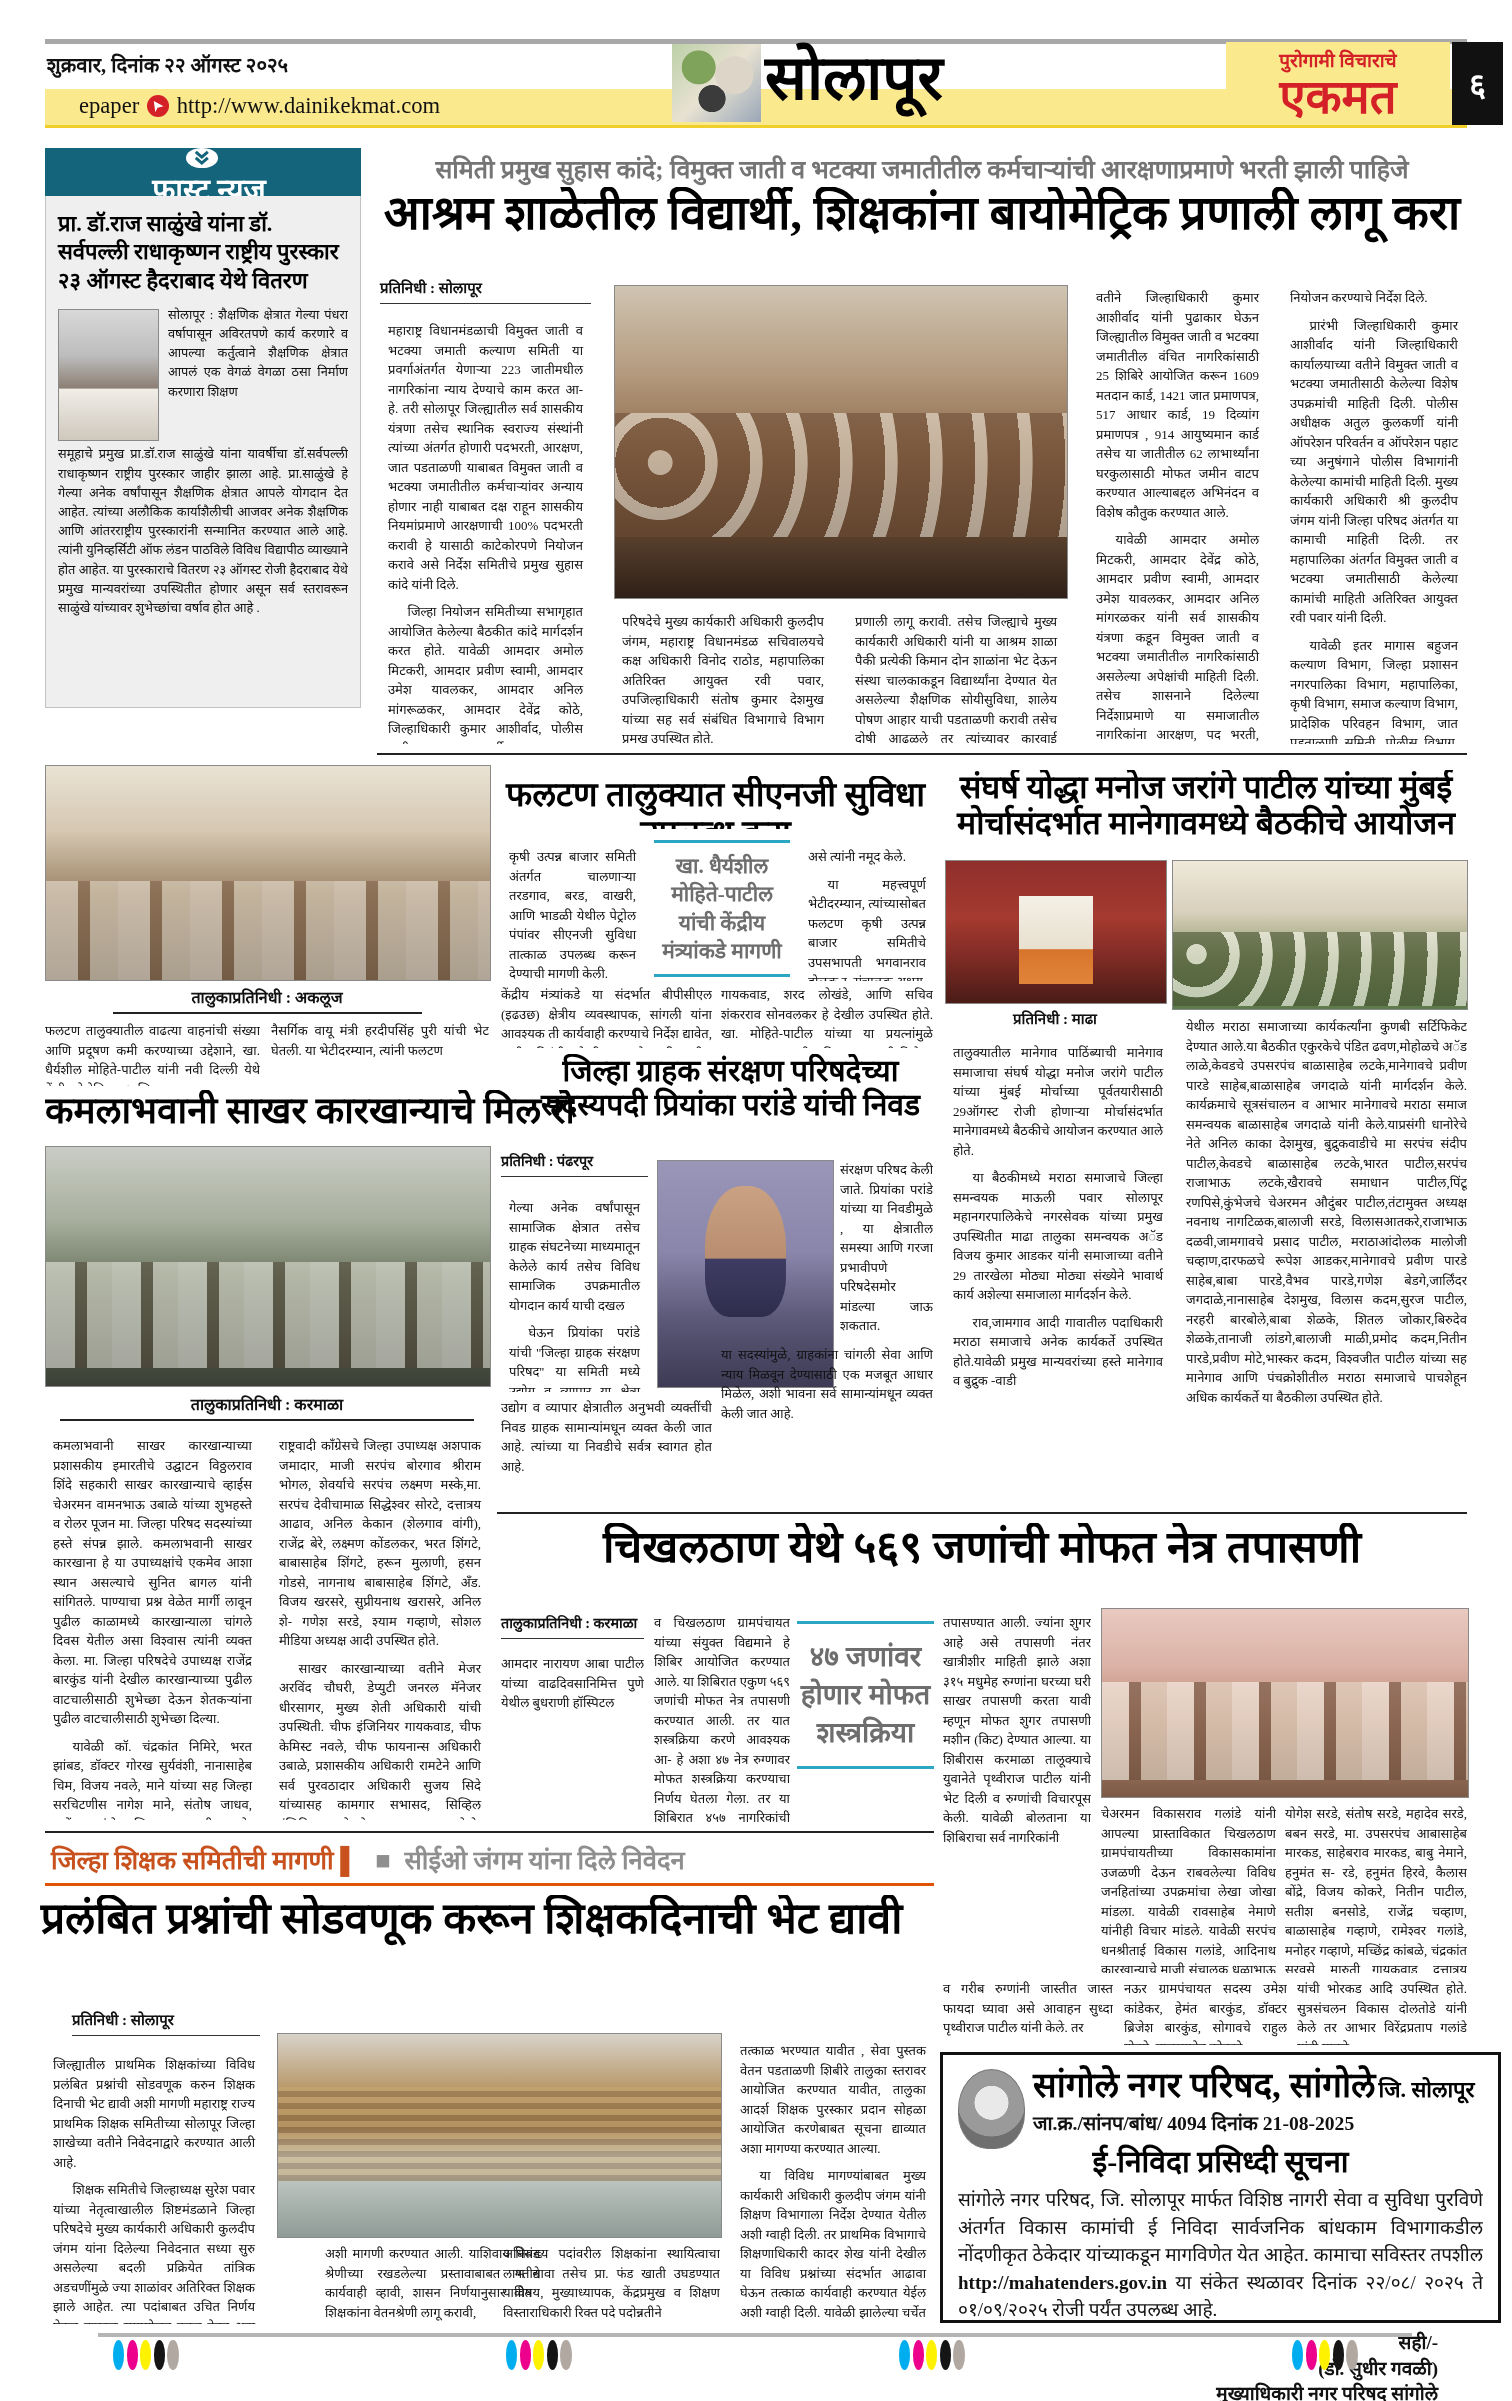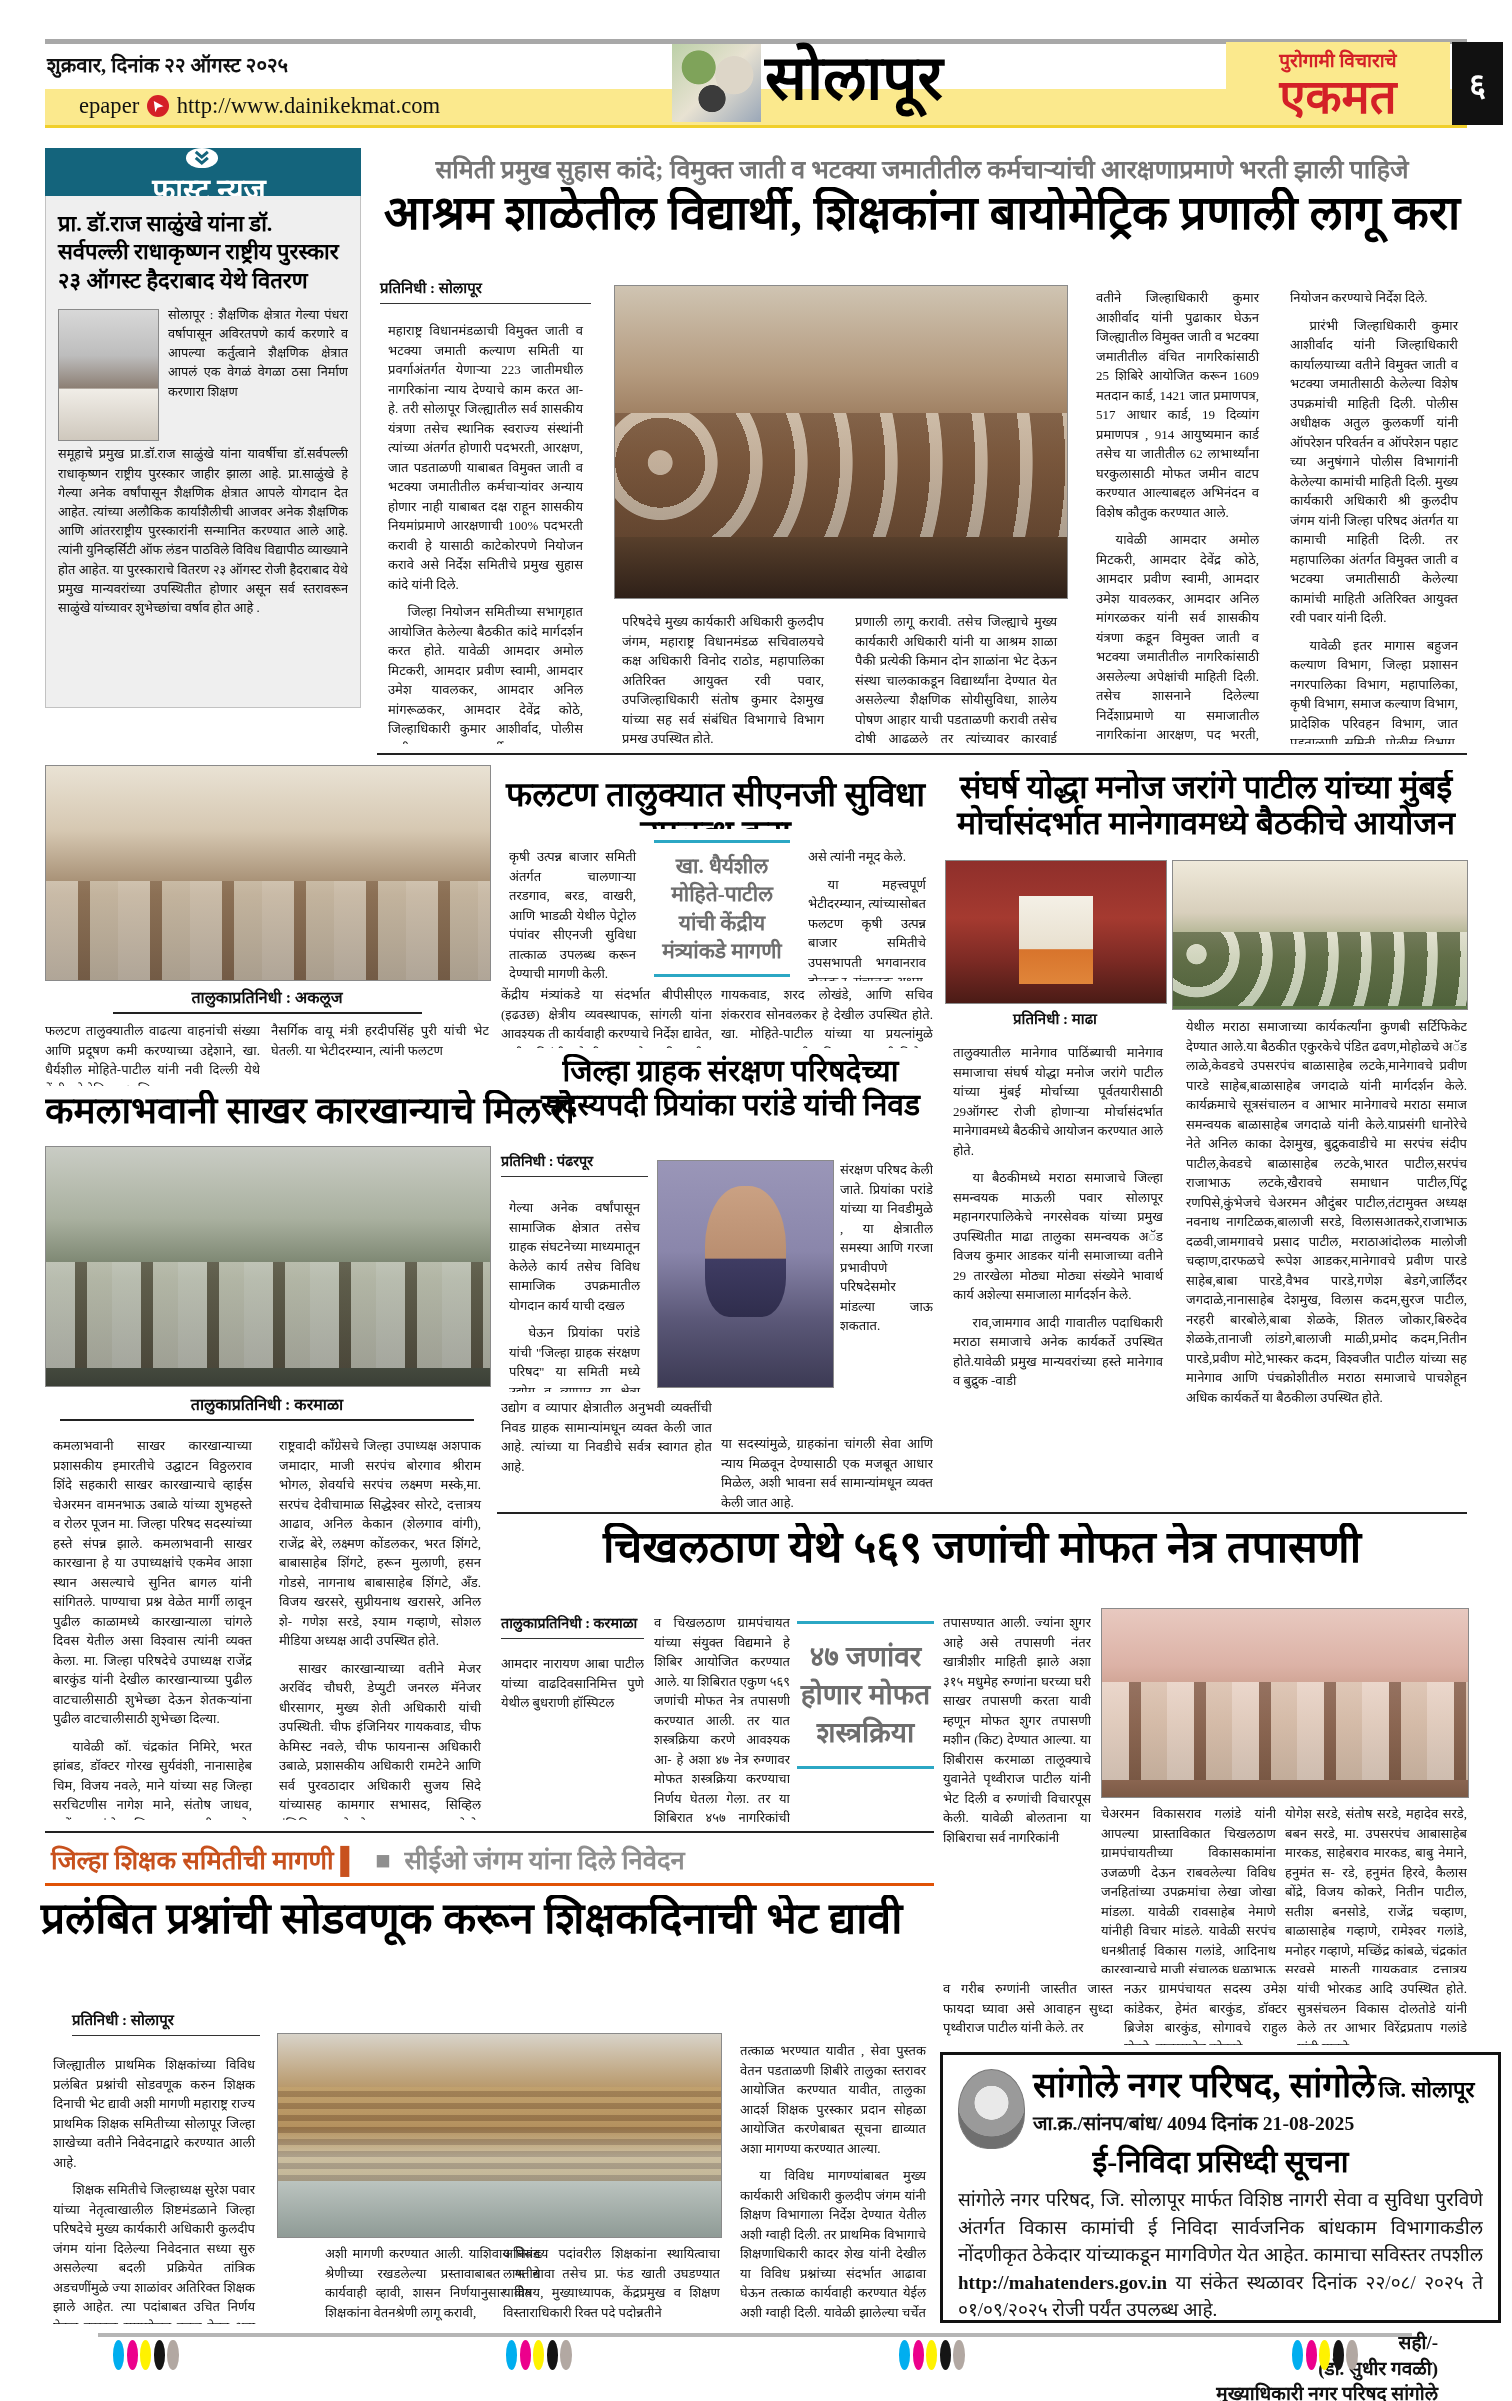--- a/index.html
+++ b/index.html
@@ -186,21 +186,21 @@
   <div class="abs" style="left:501px;top:1151px;width:147px;">
     <div class="byline byline-block" style="font-size:14.3px;">प्रतिनिधी : पंढरपूर</div>
   </div>
   <div class="abs col" style="left:501px;top:1190px;width:147px;height:202px;">
     <p class="para first">गेल्या अनेक वर्षांपासून सामाजिक क्षेत्रात तसेच ग्राहक संघटनेच्या माध्यमातून केलेले कार्य तसेच विविध सामाजिक उपक्रमातील योगदान कार्य याची दखल</p>
     <p class="para">घेऊन प्रियांका परांडे यांची ''जिल्हा ग्राहक संरक्षण परिषद'' या समिती मध्ये उद्योग व व्यापार या क्षेत्रा मधून अशासकीय सदस्य म्हणून निवड झाली आहे.</p>
   </div>
   <div class="abs photo ph-woman" style="left:657px;top:1160px;width:175px;height:226px;"></div>
   <div class="abs col" style="left:840px;top:1160px;width:93px;height:232px;">संरक्षण परिषद केली जाते. प्रियांका परांडे यांच्या या निवडीमुळे , या क्षेत्रातील समस्या आणि गरजा प्रभावीपणे परिषदेसमोर मांडल्या जाऊ शकतात.</div>
   <div class="abs col" style="left:501px;top:1398px;width:211px;height:108px;">उद्योग व व्यापार क्षेत्रातील अनुभवी व्यक्तींची निवड ग्राहक सामान्यांमधून व्यक्त केली जात आहे. त्यांच्या या निवडीचे सर्वत्र स्वागत होत आहे.</div>
-  <div class="abs col" style="left:721px;top:1434px;width:212px;height:108px;">या सदस्यांमुळे, ग्राहकांना चांगली सेवा आणि न्याय मिळवून देण्यासाठी एक मजबूत आधार मिळेल, अशी भावना सर्व सामान्यांमधून व्यक्त केली जात आहे.</div>
+  <div class="abs col" style="left:721px;top:1345px;width:212px;height:108px;">या सदस्यांमुळे, ग्राहकांना चांगली सेवा आणि न्याय मिळवून देण्यासाठी एक मजबूत आधार मिळेल, अशी भावना सर्व सामान्यांमधून व्यक्त केली जात आहे.</div>
 
   <div class="abs rule" style="left:497px;top:1512px;width:970px;height:2.3px;"></div>
   <div class="abs headline center" style="left:497px;top:1523px;width:970px;font-size:44px;height:78px;overflow:hidden;">चिखलठाण येथे ५६९ जणांची मोफत नेत्र तपासणी</div>
 
   <div class="abs" style="left:501px;top:1613px;width:143px;">
     <div class="byline byline-block" style="font-size:14.3px;">तालुकाप्रतिनिधी : करमाळा</div>
   </div>
   <div class="abs col" style="left:501px;top:1654px;width:143px;height:169px;">आमदार नारायण आबा पाटील यांच्या वाढदिवसानिमित्त पुणे येथील बुधराणी हॉस्पिटल</div>
   <div class="abs col" style="left:654px;top:1613px;width:136px;height:209px;">व चिखलठाण ग्रामपंचायत यांच्या संयुक्त विद्यमाने हे शिबिर आयोजित करण्यात आले. या शिबिरात एकुण ५६९ जणांची मोफत नेत्र तपासणी करण्यात आली. तर यात शस्त्रक्रिया करणे आवश्यक आ- हे अशा ४७ नेत्र रुग्णावर मोफत शस्त्रक्रिया करण्याचा निर्णय घेतला गेला. तर या शिबिरात ४५७ नागरिकांची रक्तामधील साखर</div>
   <div class="abs quote-box" style="left:797px;top:1621px;width:137px;height:148px;box-sizing:border-box;font-size:28px;">४७ जणांवर होणार मोफत शस्त्रक्रिया</div>

